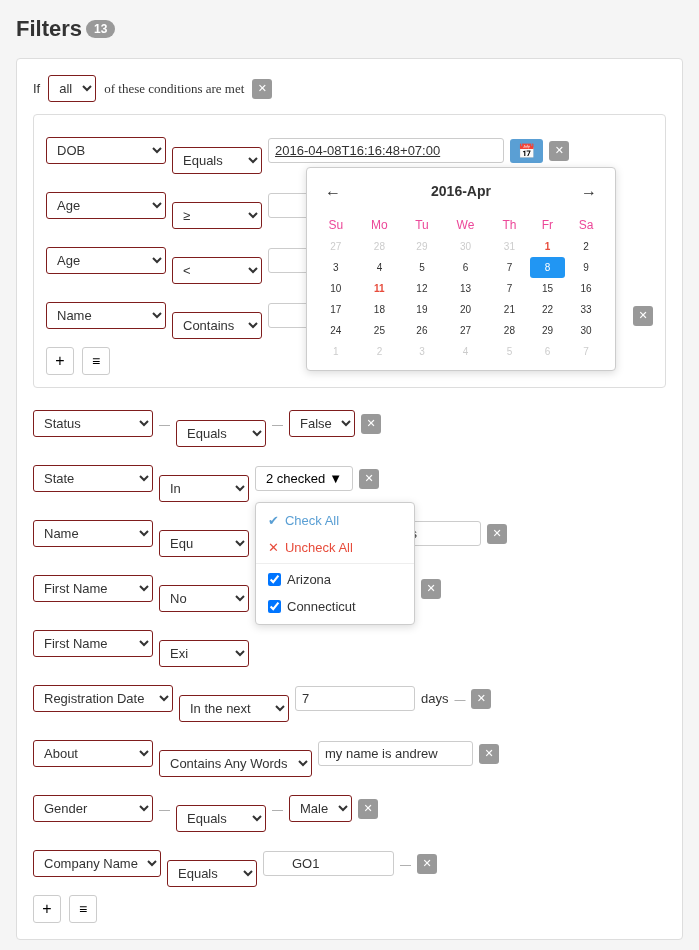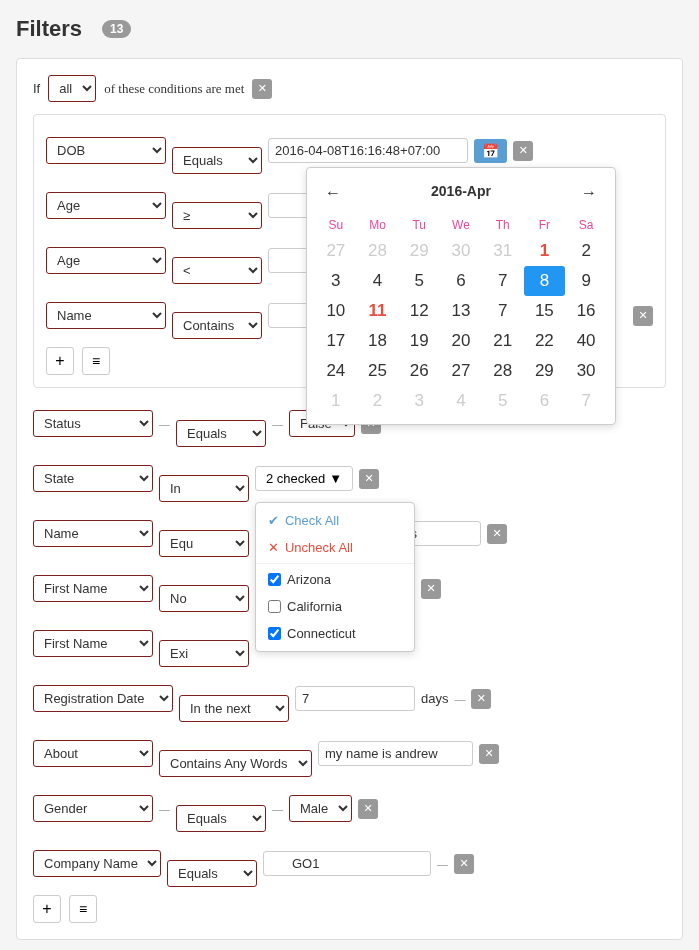--- a/index.html
+++ b/index.html
@@ -12,21 +12,21 @@
       width: 699px;
     }
 
     .page-title {
       font-size: 22px;
       font-weight: bold;
       color: #333;
       margin-bottom: 16px;
       display: flex;
       align-items: center;
-      gap: 20px;
+      gap: 4px;
     }
 
     .badge {
       background: #999;
       color: white;
       border-radius: 10px;
       padding: 2px 8px;
       font-size: 12px;
     }
 
@@ -170,21 +170,21 @@
       text-align: center;
       padding: 4px;
       font-size: 12px;
       color: #ec4899;
       font-weight: normal;
     }
 
     .calendar-grid td {
       text-align: center;
       padding: 5px 4px;
-      font-size: 17px;
+      font-size: 10px;
       cursor: pointer;
       border-radius: 3px;
     }
     .cal-other { color: #ccc; }
     .cal-today { color: #e74c3c; font-weight: bold; }
     .cal-selected { background: #2196F3 !important; color: white !important; border-radius: 3px; }
 
     
     .dropdown-popup {
       position: absolute;
@@ -314,21 +314,21 @@
 
   <div class="filter-rows">
 
     <div class="filter-row">
       <select class="field-select">
         <option>DOB</option>
       </select>
       <select class="operator-select">
         <option>Equals</option>
       </select>
-      <input type="text" class="value-input" style="width: 200px;" value="2016-04-08T16:16:48+07:00">
+      <input type="text" class="value-input" style="width: 236px; text-decoration: underline;" value="2016-04-08T16:16:48+07:00">
       <button class="calendar-trigger">📅</button>
       <button class="x-btn">✕</button>
 
       <div class="calendar-popup">
         <div class="calendar-header">
           <button class="cal-nav">←</button>
           <span class="cal-title">2016-Apr</span>
           <button class="cal-nav">→</button>
         </div>
         <table class="calendar-grid">
@@ -371,21 +371,21 @@
                 <td>15</td>
                 <td>16</td>
               </tr>
               <tr>
                 <td>17</td>
                 <td>18</td>
                 <td>19</td>
                 <td>20</td>
                 <td>21</td>
                 <td>22</td>
-                <td>40</td>
+                <td>33</td>
               </tr>
               <tr>
                 <td>24</td>
                 <td>25</td>
                 <td>26</td>
                 <td>27</td>
                 <td>28</td>
                 <td>29</td>
                 <td>30</td>
               </tr>
@@ -476,24 +476,20 @@
         <div class="dropdown-item uncheck-all">
           <span>✕</span>
           <span>Uncheck All</span>
         </div>
         <div class="dropdown-divider"></div>
         <div class="dropdown-item">
           <input type="checkbox" checked="" style="">
           <span>Arizona</span>
         </div>
         <div class="dropdown-item">
-          <input type="checkbox" style="">
-          <span>California</span>
-        </div>
-        <div class="dropdown-item">
           <input type="checkbox" checked="" style="">
           <span>Connecticut</span>
         </div>
       </div>
     </div>
     <button class="x-btn">✕</button>
   </div>
 
   <div class="name-row outer-section">
     <select class="field-select">
@@ -568,21 +564,21 @@
     <button class="x-btn">✕</button>
   </div>
 
   <div class="company-row outer-section">
     <select class="field-select" style="min-width:120px;">
       <option>Company Name</option>
     </select>
     <select class="operator-select" style="min-width:90px;">
       <option>Equals</option>
     </select>
-    <input type="text" class="value-input" style="width: 168px; padding-left: 28px;" value="GO1">
+    <input type="text" class="value-input" style="width: 131px; padding-left: 28px;" value="GO1">
     <span class="dash">—</span>
     <button class="x-btn">✕</button>
   </div>
 
   <div class="bottom-toolbar">
     <button class="add-btn">+</button>
     <button class="list-btn">≡</button>
   </div>
 
 </div>

